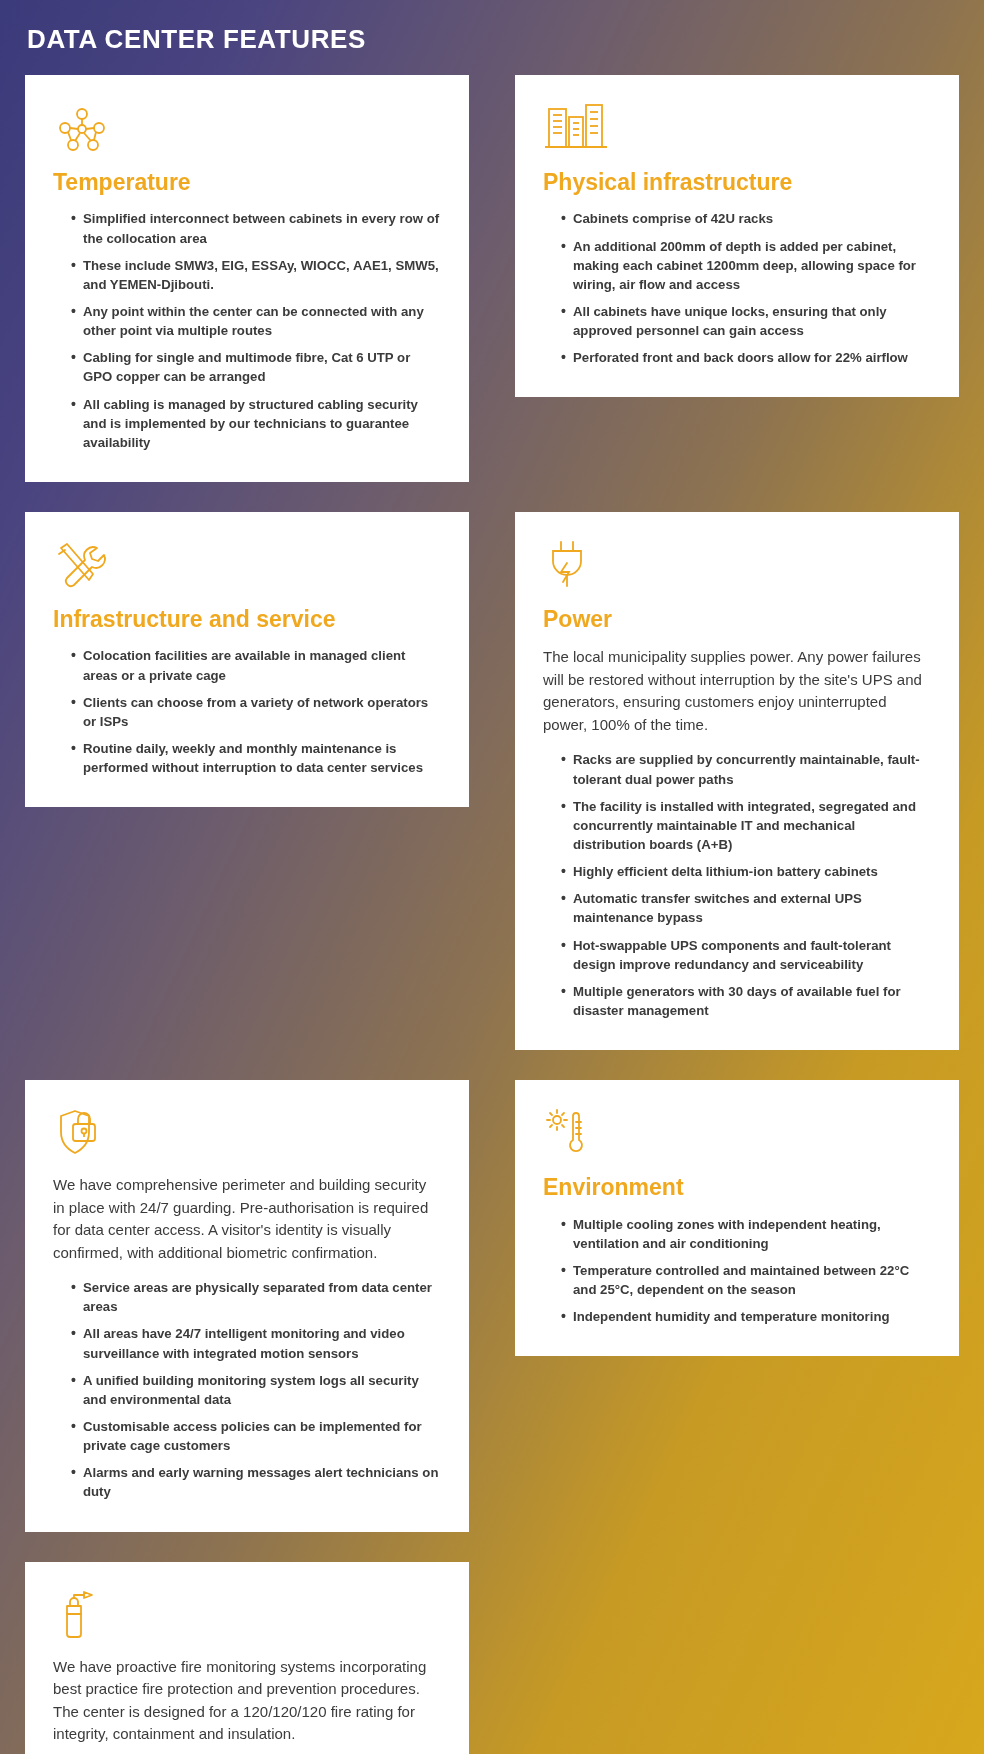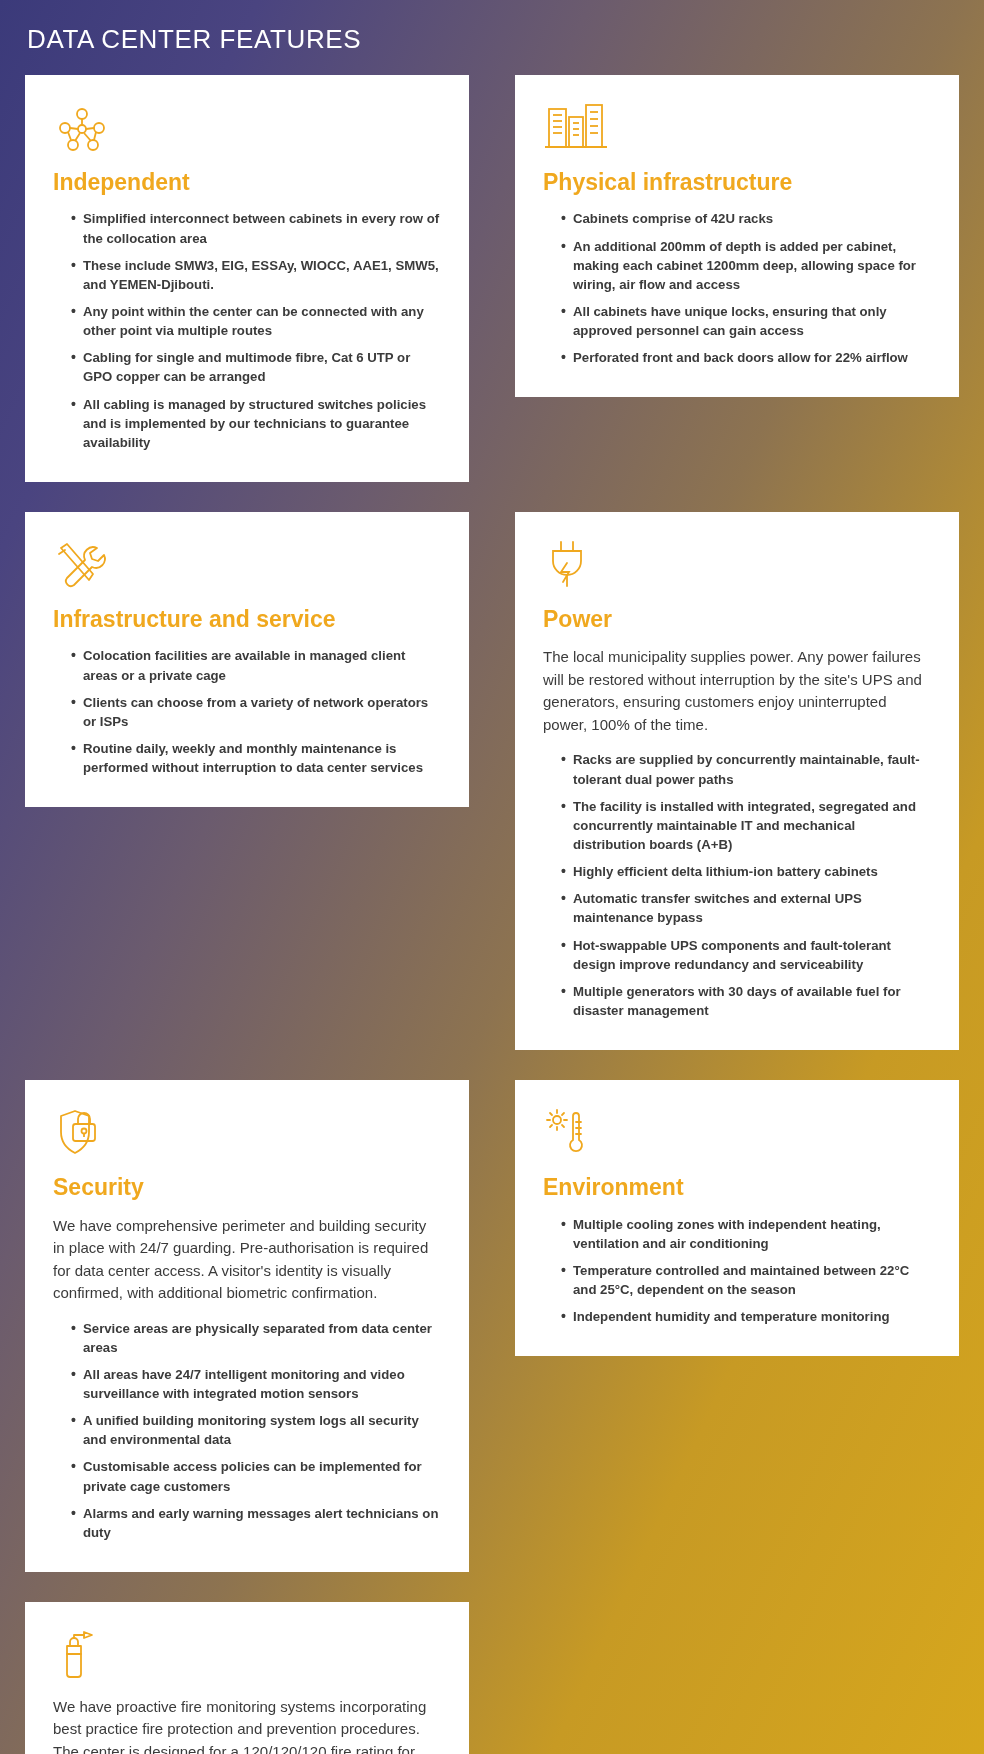--- a/index.html
+++ b/index.html
@@ -15,21 +15,21 @@
     color: #333;
   }
   .page {
     width: 984px;
     padding: 0 25px 26px 25px;
   }
   .page-title {
     font-size: 26px;
     letter-spacing: 0.6px;
     color: #ffffff;
-    font-weight: 400;
+    font-weight: 700;
     padding: 24px 0 20px 2px;
     margin: 0;
   }
   .grid {
     display: grid;
     grid-template-columns: 444px 444px;
     column-gap: 46px;
     row-gap: 30px;
     align-items: start;
   }
@@ -103,27 +103,27 @@
           <circle cx="29" cy="28" r="4"></circle>
           <line x1="29" y1="18" x2="29" y2="24"></line>
           <line x1="17" y1="27" x2="25" y2="28"></line>
           <line x1="41" y1="27" x2="33" y2="28"></line>
           <line x1="27" y1="32" x2="22" y2="40"></line>
           <line x1="31" y1="32" x2="38" y2="40"></line>
           <line x1="15" y1="31" x2="18" y2="39"></line>
           <line x1="43" y1="31" x2="41" y2="39"></line>
         </svg>
       </div>
-      <h2 class="card-title">Independent</h2>
+      <h2 class="card-title">Temperature</h2>
       <ul class="card-list">
         <li>Simplified interconnect between cabinets in every row of the collocation area</li>
         <li>These include SMW3, EIG, ESSAy, WIOCC, AAE1, SMW5, and YEMEN-Djibouti.</li>
         <li>Any point within the center can be connected with any other point via multiple routes</li>
         <li>Cabling for single and multimode fibre, Cat 6 UTP or GPO copper can be arranged</li>
-        <li>All cabling is managed by structured switches policies and is implemented by our technicians to guarantee availability</li>
+        <li>All cabling is managed by structured cabling security and is implemented by our technicians to guarantee availability</li>
       </ul>
     </div>
 
     <div class="card">
       <div class="card-icon">
         <svg width="76" height="54" viewBox="0 0 76 54" fill="none" stroke="#f0a81e" stroke-width="1.8">
           <rect x="6" y="8" width="17" height="38"></rect>
           <rect x="26" y="16" width="14" height="30"></rect>
           <rect x="43" y="4" width="16" height="42"></rect>
           <line x1="10" y1="14" x2="19" y2="14"></line>
@@ -190,21 +190,20 @@
     <div class="card">
       <div class="card-icon">
         <svg width="60" height="54" viewBox="0 0 60 54" fill="none" stroke="#f0a81e" stroke-width="1.8" stroke-linejoin="round">
           <path d="M8 10 L22 5 L36 10 v16 c0 12 -8 18 -14 21 -6 -3 -14 -9 -14 -21 z"></path>
           <rect x="20" y="18" width="22" height="17" rx="2.5"></rect>
           <path d="M25 18 v-5 a6 6 0 0 1 12 0 v5"></path>
           <circle cx="31" cy="25" r="2.5"></circle>
           <line x1="31" y1="27" x2="31" y2="31"></line>
         </svg>
       </div>
-      <h2 class="card-title">Security</h2>
       <p class="card-intro">We have comprehensive perimeter and building security in place with 24/7 guarding. Pre-authorisation is required for data center access. A visitor's identity is visually confirmed, with additional biometric confirmation.</p>
       <ul class="card-list">
         <li>Service areas are physically separated from data center areas</li>
         <li>All areas have 24/7 intelligent monitoring and video surveillance with integrated motion sensors</li>
         <li>A unified building monitoring system logs all security and environmental data</li>
         <li>Customisable access policies can be implemented for private cage customers</li>
         <li>Alarms and early warning messages alert technicians on duty</li>
       </ul>
     </div>
 

